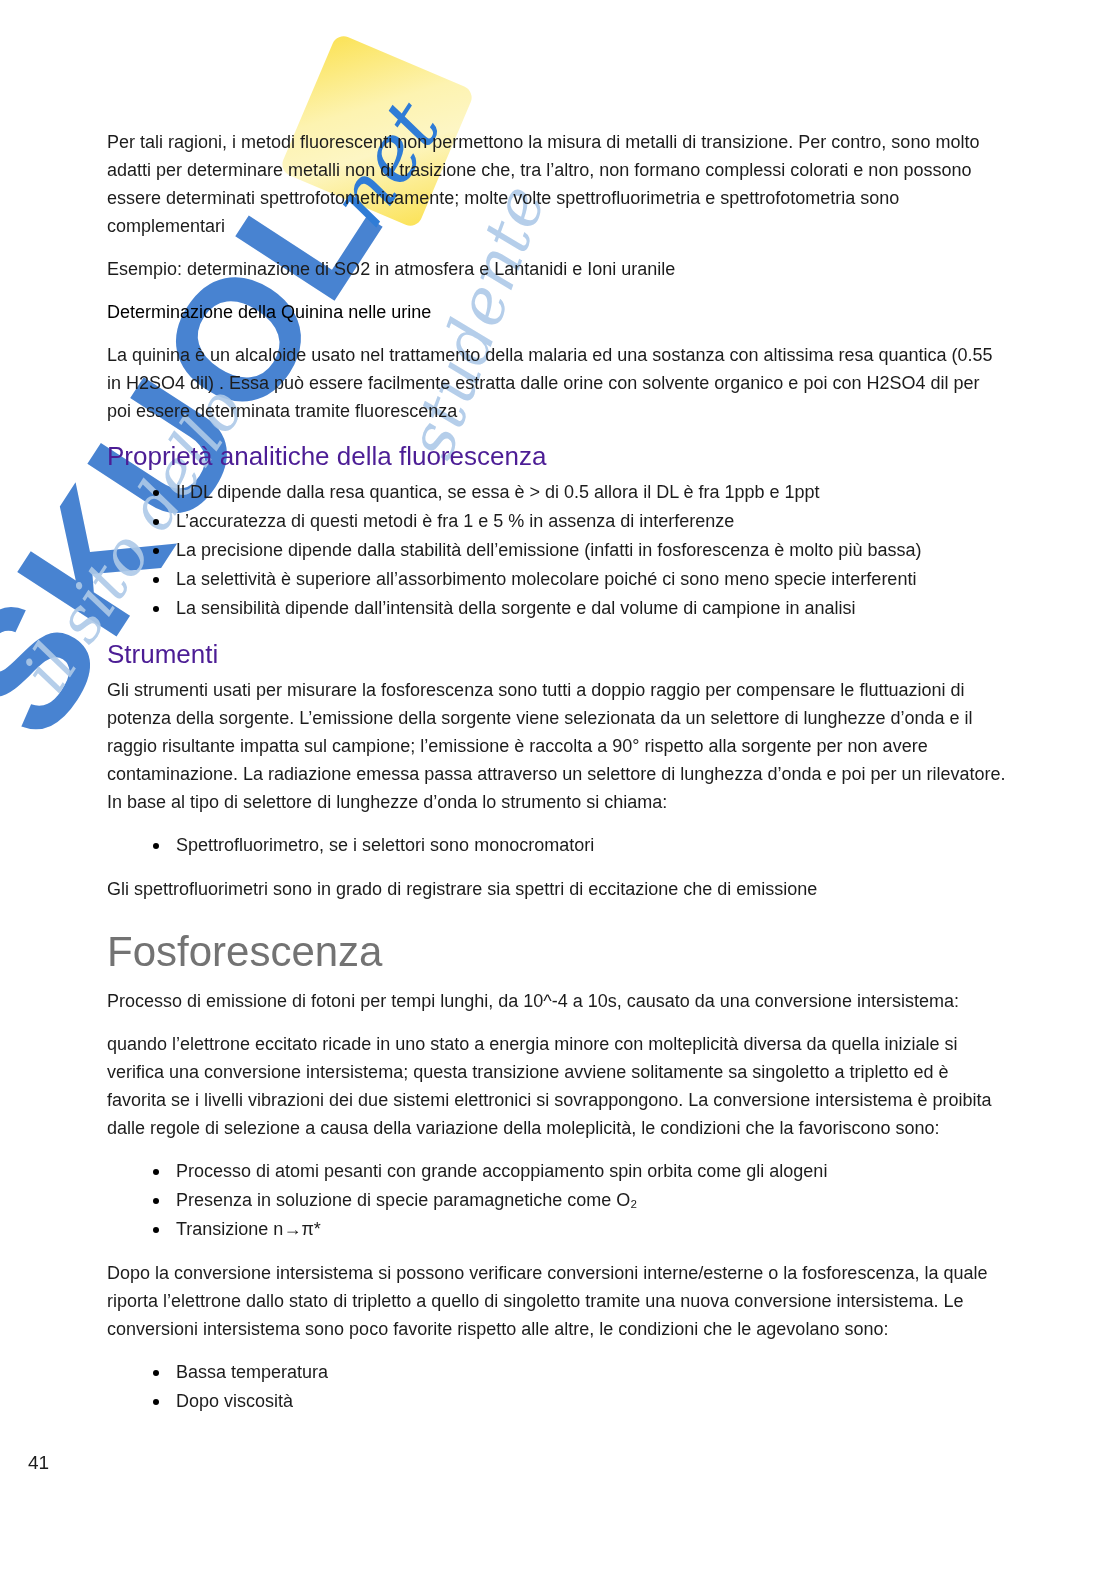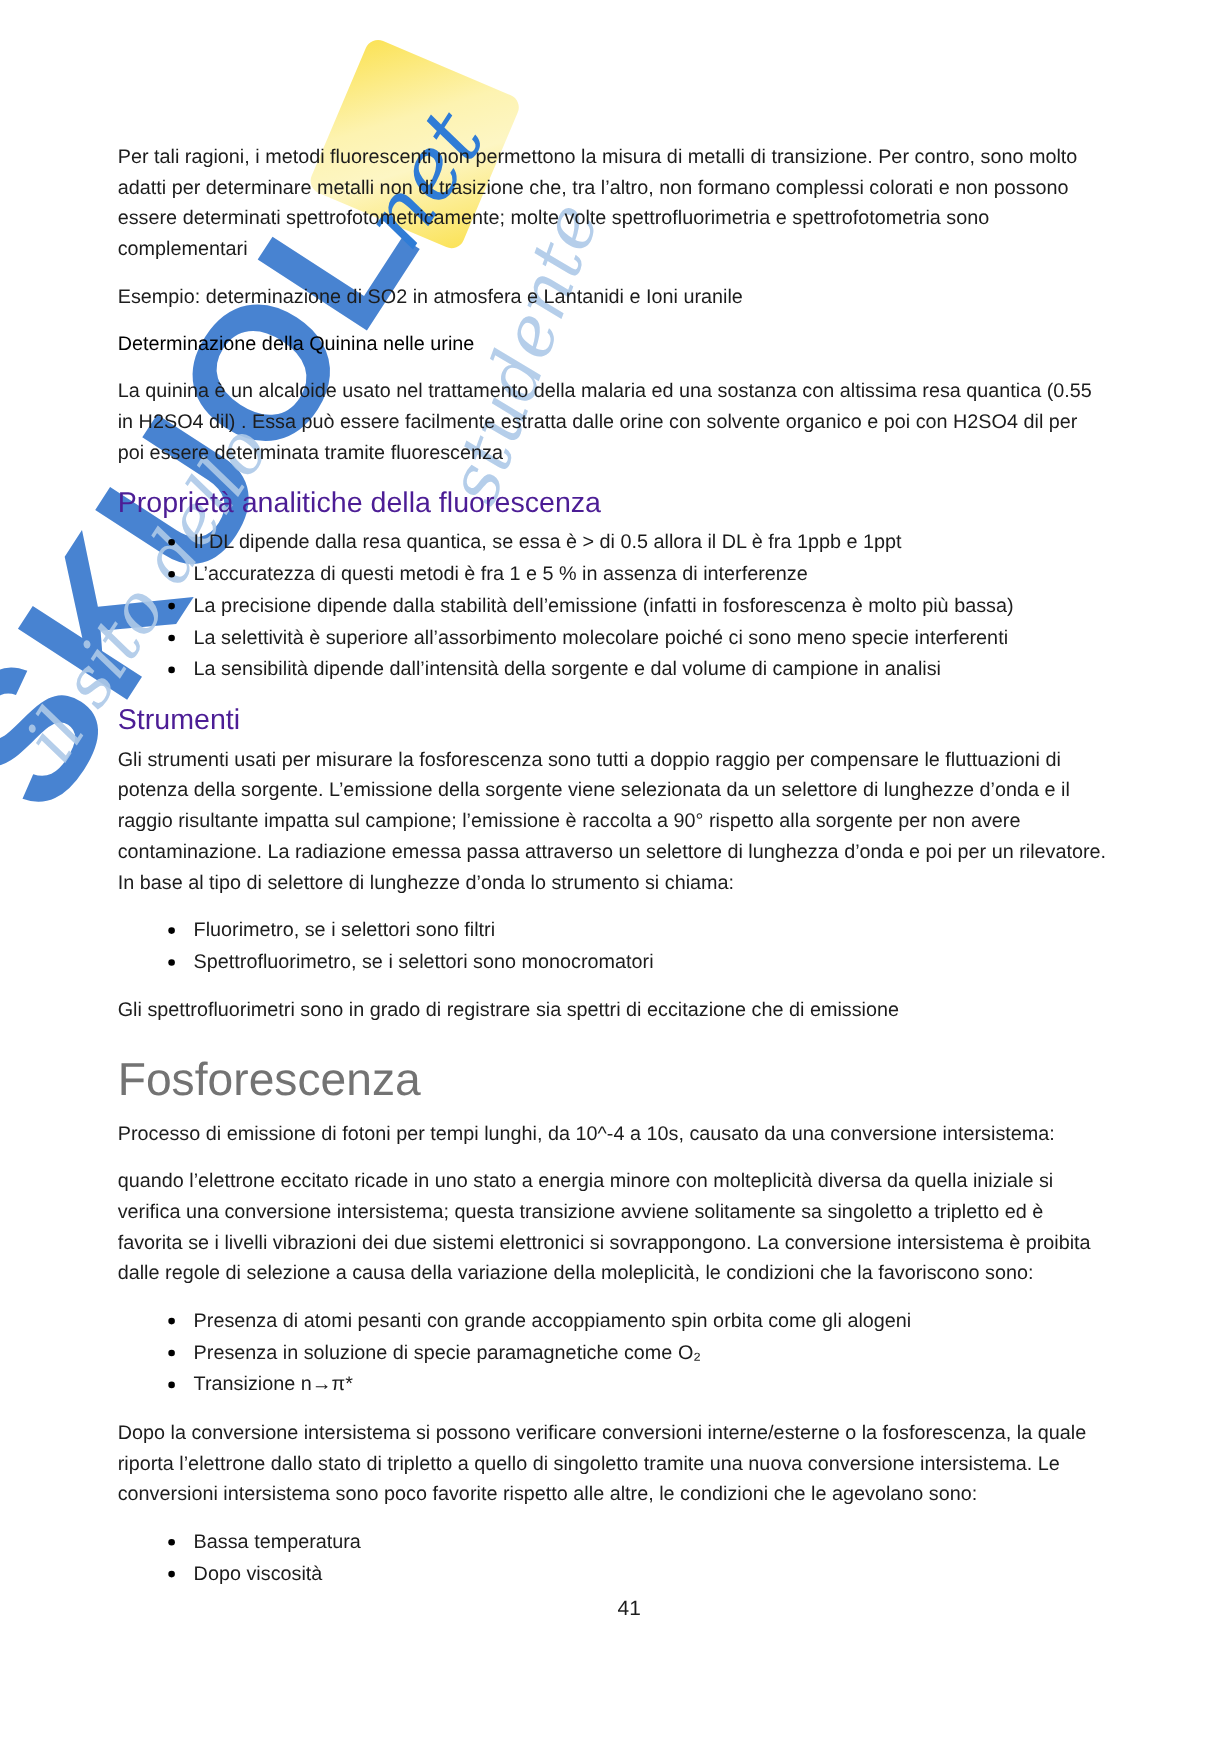--- a/index.html
+++ b/index.html
@@ -53,21 +53,21 @@
   ul.dots li{
     position:relative;padding-left:69px;
     font-size:18px;line-height:29px;
   }
   ul.dots li::before{
     content:"";position:absolute;left:46px;top:12px;
     width:6px;height:6px;border-radius:50%;background:#000;
   }
   .page-number{
     position:absolute;left:0;right:0;top:1452px;
-    text-align:center;font-size:19px;color:#1c1c1c;z-index:2;margin-left:28px;
+    text-align:left;font-size:19px;color:#1c1c1c;z-index:2;margin-left:28px;
   }
 </style>
 </head>
 <body>
 
 <div class="page">
 
   <div class="wm">
     <div class="wm-letters">SKUOLA</div>
     <div class="wm-note"></div>
@@ -94,34 +94,33 @@
       <li>La precisione dipende dalla stabilità dell’emissione (infatti in fosforescenza è molto più bassa)</li>
       <li>La selettività è superiore all’assorbimento molecolare poiché ci sono meno specie interferenti</li>
       <li>La sensibilità dipende dall’intensità della sorgente e dal volume di campione in analisi</li>
     </ul>
 
     <h2 class="sub">Strumenti</h2>
 
     <p class="body">Gli strumenti usati per misurare la fosforescenza sono tutti a doppio raggio per compensare le fluttuazioni di potenza della sorgente. L’emissione della sorgente viene selezionata da un selettore di lunghezze d’onda e il raggio risultante impatta sul campione; l’emissione è raccolta a 90° rispetto alla sorgente per non avere contaminazione. La radiazione emessa passa attraverso un selettore di lunghezza d’onda e poi per un rilevatore. In base al tipo di selettore di lunghezze d’onda lo strumento si chiama:</p>
 
     <ul class="dots">
-      <li>Fluorimetro, se i selettori sono filtri</li>
       <li>Spettrofluorimetro, se i selettori sono monocromatori</li>
     </ul>
 
     <p class="body">Gli spettrofluorimetri sono in grado di registrare sia spettri di eccitazione che di emissione</p>
 
     <h1 class="main">Fosforescenza</h1>
 
     <p class="body">Processo di emissione di fotoni per tempi lunghi, da 10^-4 a 10s, causato da una conversione intersistema:</p>
 
     <p class="body">quando l’elettrone eccitato ricade in uno stato a energia minore con molteplicità diversa da quella iniziale si verifica una conversione intersistema; questa transizione avviene solitamente sa singoletto a tripletto ed è favorita se i livelli vibrazioni dei due sistemi elettronici si sovrappongono. La conversione intersistema è proibita dalle regole di selezione a causa della variazione della moleplicità, le condizioni che la favoriscono sono:</p>
 
     <ul class="dots">
-      <li>Presenza di atomi pesanti con grande accoppiamento spin orbita come gli alogeni</li>
+      <li>Processo di atomi pesanti con grande accoppiamento spin orbita come gli alogeni</li>
       <li>Presenza in soluzione di specie paramagnetiche come O₂</li>
       <li>Transizione n→π*</li>
     </ul>
 
     <p class="body">Dopo la conversione intersistema si possono verificare conversioni interne/esterne o la fosforescenza, la quale riporta l’elettrone dallo stato di tripletto a quello di singoletto tramite una nuova conversione intersistema. Le conversioni intersistema sono poco favorite rispetto alle altre, le condizioni che le agevolano sono:</p>
 
     <ul class="dots">
       <li>Bassa temperatura</li>
       <li>Dopo viscosità</li>
     </ul>

